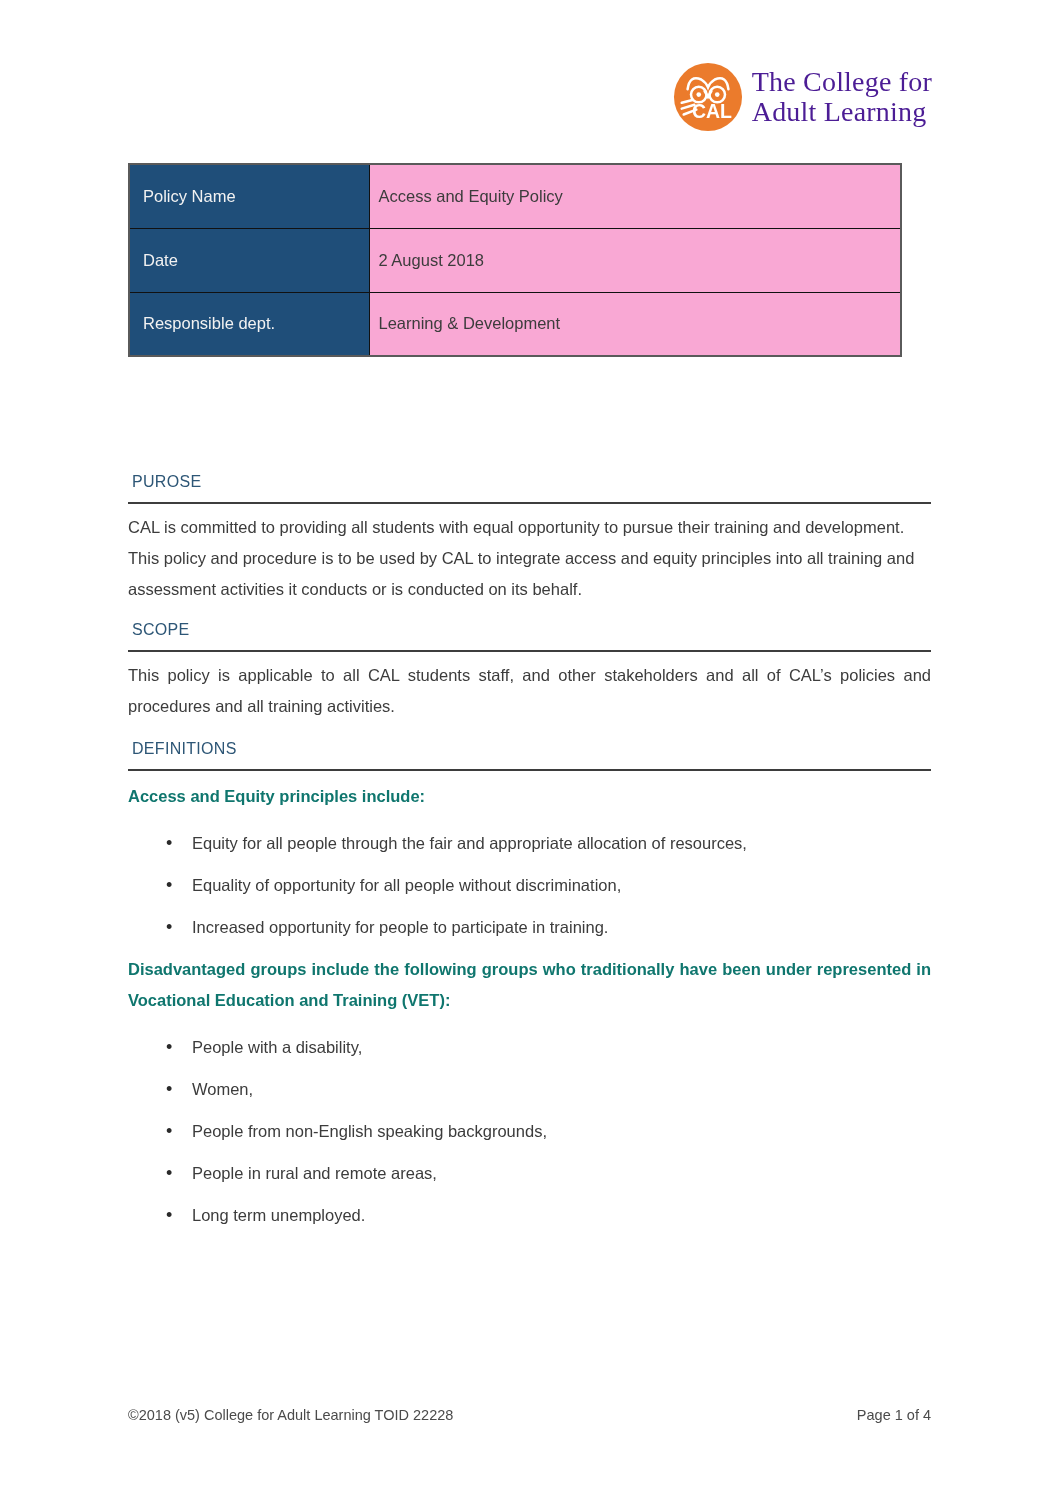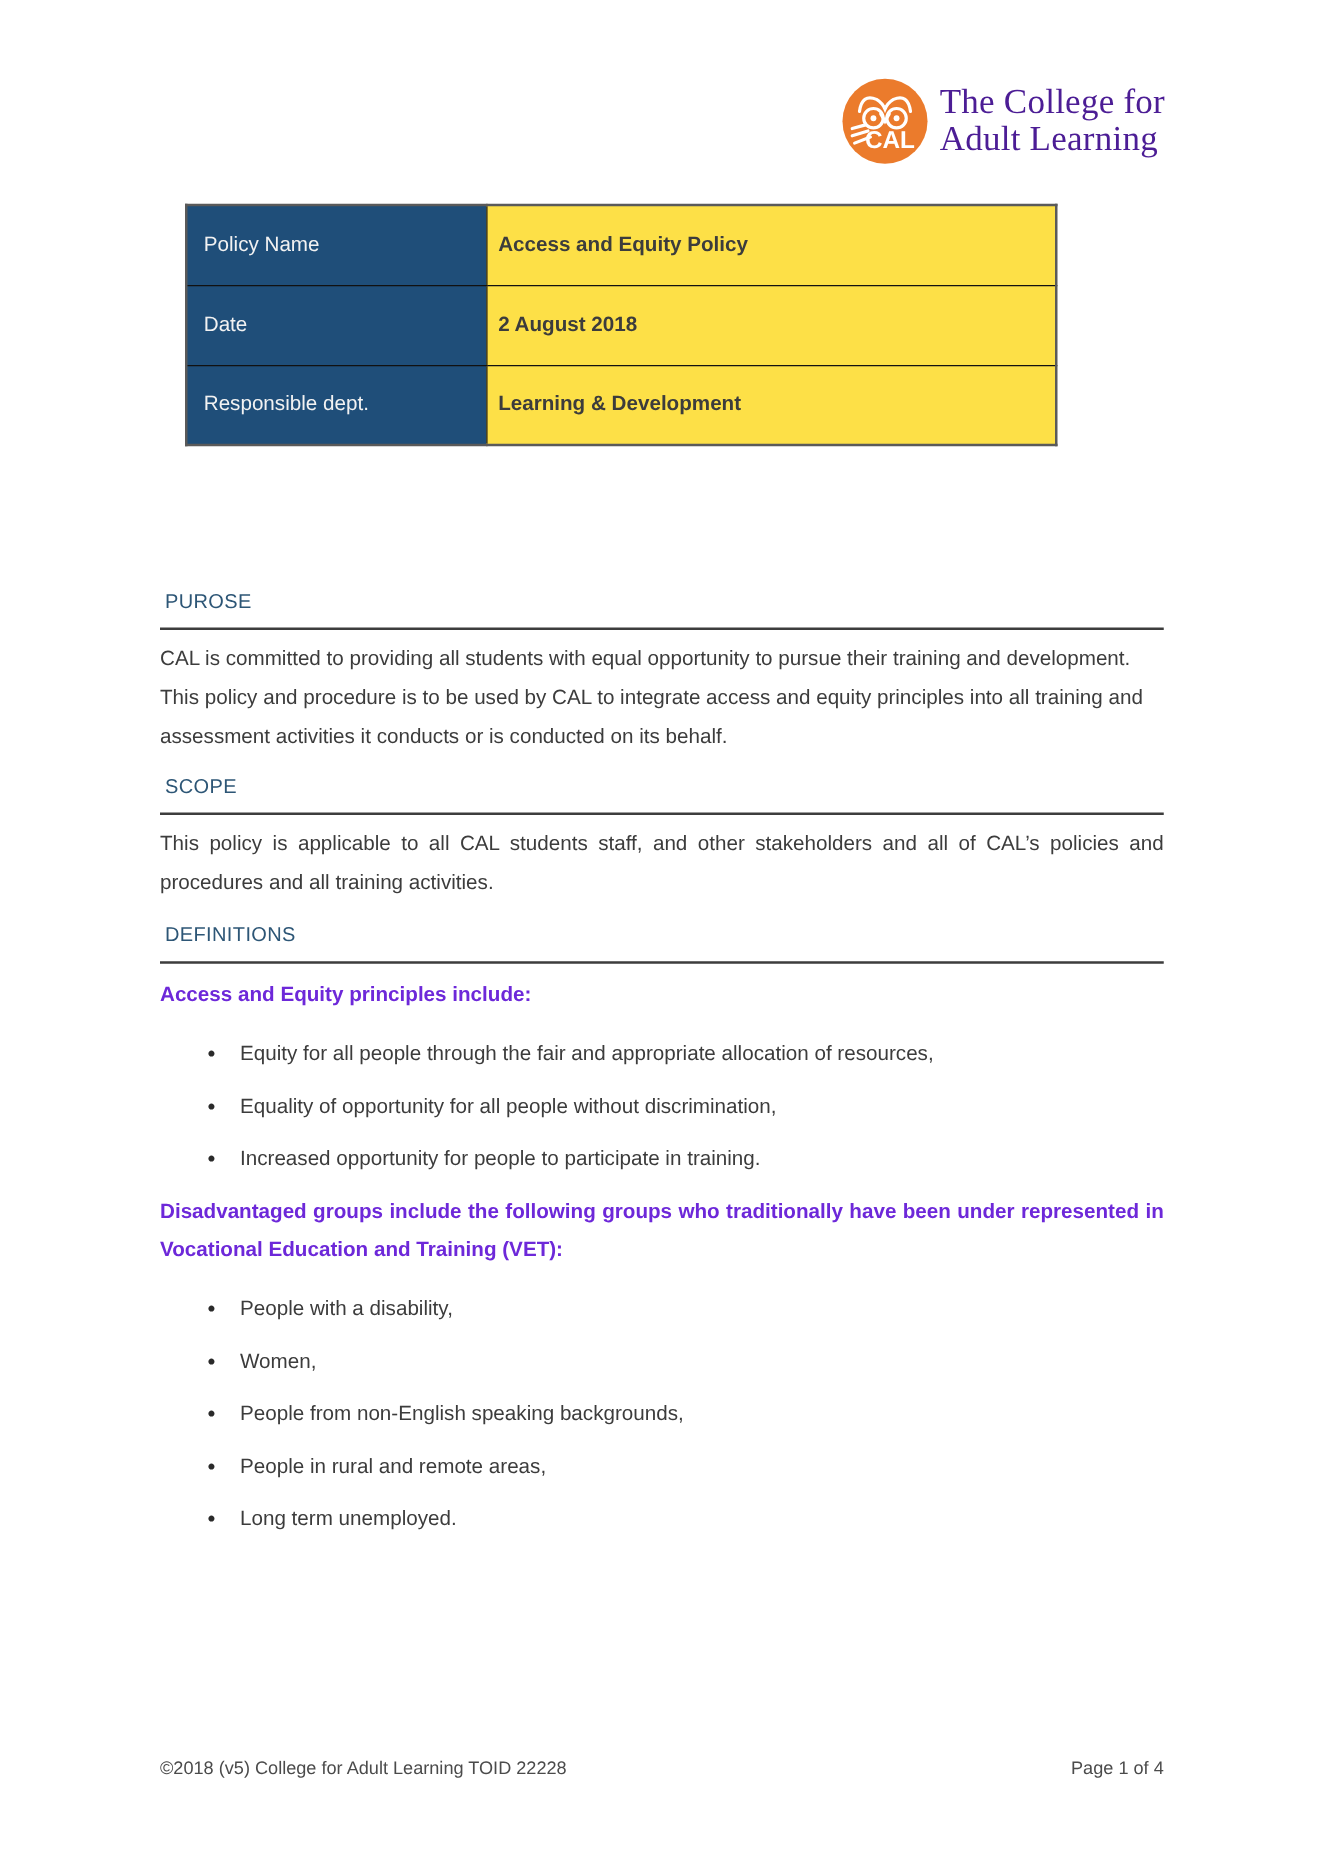--- a/index.html
+++ b/index.html
@@ -24,42 +24,40 @@
     font-family: "Liberation Serif", serif;
     color: #4c1d95;
     font-size: 28px;
     line-height: 30px;
     letter-spacing: 0.2px;
   }
 
   
   .info-table {
     position: absolute; top: 163px; left: 128px;
-    width: 698px;
+    width: 774px;
     border-collapse: collapse;
     border: 2px solid #5a5a5a;
     font-size: 16.5px;
-    margin-left: 20px;
   }
   .info-table td {
     border: 1px solid #111111;
     height: 64px;
     vertical-align: middle;
   }
   .info-table td.cell-label {
     background: #1f4e79;
     color: #f2f2f2;
     width: 240px;
     padding: 0 10px 0 13px;
   }
   .info-table td.cell-value {
-    background: #fde047;
+    background: #f9a8d4;
     color: #3c3c3c;
     padding: 0 12px 0 9px;
-    font-weight: bold;
   }
 
   
   .content {
     position: absolute; top: 471px; left: 128px; width: 803px;
   }
   h2.section-heading {
     color: #2d5676;
     font-size: 16px;
     font-weight: 400;
@@ -73,21 +71,21 @@
     margin: 0 0 5px 0;
   }
   p.body-text {
     font-size: 16.5px;
     line-height: 31px;
     margin: 8px 0 14px 0;
   }
   p.justified { text-align: justify; }
   p.lead-bold {
     font-weight: 600;
-    color: #6d28d9;
+    color: #0f766e;
     margin: 10px 0 12px 0;
   }
   .section { margin-bottom: 10px; }
   .section.scope { margin-top: 14px; }
   .section.definitions { margin-top: 16px; }
 
   ul.bullet-list {
     list-style: none;
     margin: 16px 0 10px 0;
     padding: 0;

